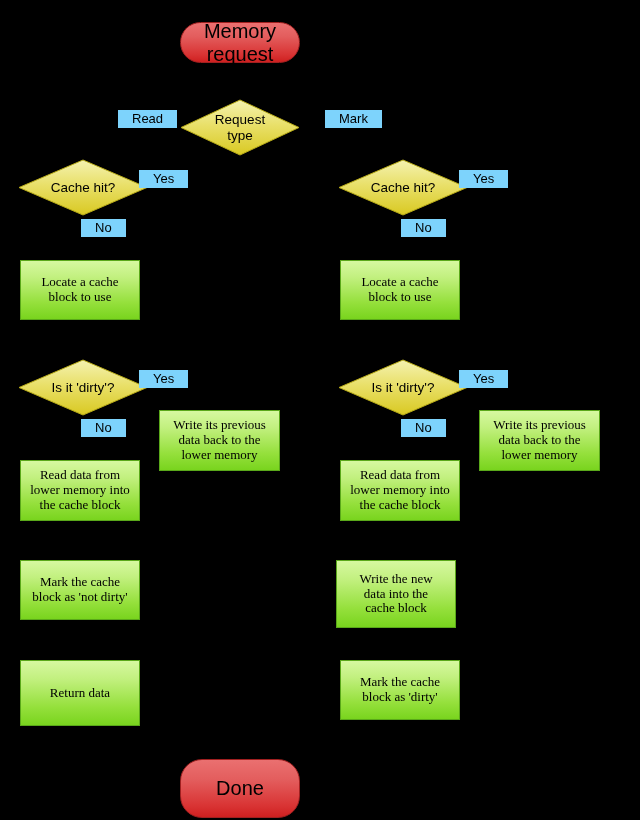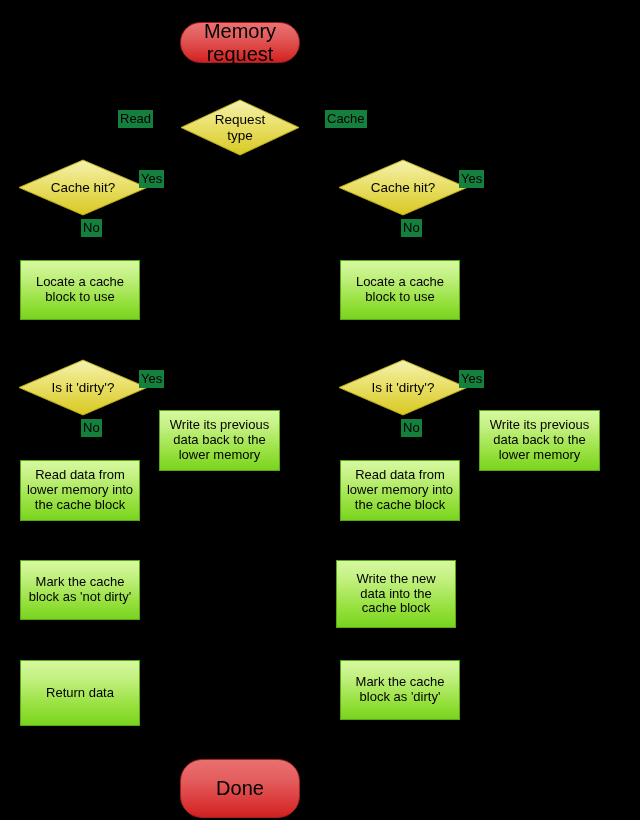--- a/index.html
+++ b/index.html
@@ -36,20 +36,21 @@
     border: 1px solid #a02020;
     background: linear-gradient(to bottom, #ea7070 0%, #e35d5d 35%, #d93434 80%, #cf2020 100%);
     font-size: 20px;
     box-shadow: 0 1px 2px rgba(0,0,0,0.6);
   }
   
   .proc {
     border: 1px solid #5aa81a;
     background: linear-gradient(to bottom, #d6f8a0 0%, #c2f07f 28%, #95e03c 72%, #79d41e 100%);
     font-size: 13px;
+    font-family: Liberation Serif, serif;
   }
   
   .dec {
     background: transparent;
     border: 0;
   }
   .dec svg {
     position: absolute;
     left: 0; top: 0;
     width: 100%;
@@ -62,25 +63,25 @@
     white-space: pre-line;
   }
   .node .node-label {
     white-space: pre-line;
     z-index: 2;
     position: relative;
   }
   
   .edge-label {
     position: absolute;
-    background: #15803d;
+    background: #7dd3fc;
     color: #000000;
     font-size: 13px;
     line-height: 1.35;
-    padding: 0 2px;
+    padding: 0 14px;
     white-space: nowrap;
     border: 0;
   }
 </style>
 </head>
 <body>
 
 <svg id="flow-canvas" viewBox="0 0 640 820" xmlns="http://www.w3.org/2000/svg">
   <defs>
     <marker id="arrow" markerWidth="7" markerHeight="7" refX="6" refY="3.5" orient="auto" markerUnits="strokeWidth">
@@ -232,21 +233,21 @@
   <span class="node-label">Mark the cache
 block as 'dirty'</span>
 </div>
 
 <div class="node term" style="left:180px; top:759px; width:120px; height:59px;">
   <span class="node-label">Done</span>
 </div>
 
 <div class="edge-label" style="left:118px; top:110px;">Read</div>
 
-<div class="edge-label" style="left:325px; top:110px;">Cache</div>
+<div class="edge-label" style="left:325px; top:110px;">Mark</div>
 
 <div class="edge-label" style="left:139px; top:170px;">Yes</div>
 
 <div class="edge-label" style="left:81px; top:219px;">No</div>
 
 <div class="edge-label" style="left:459px; top:170px;">Yes</div>
 
 <div class="edge-label" style="left:401px; top:219px;">No</div>
 
 <div class="edge-label" style="left:139px; top:370px;">Yes</div>

